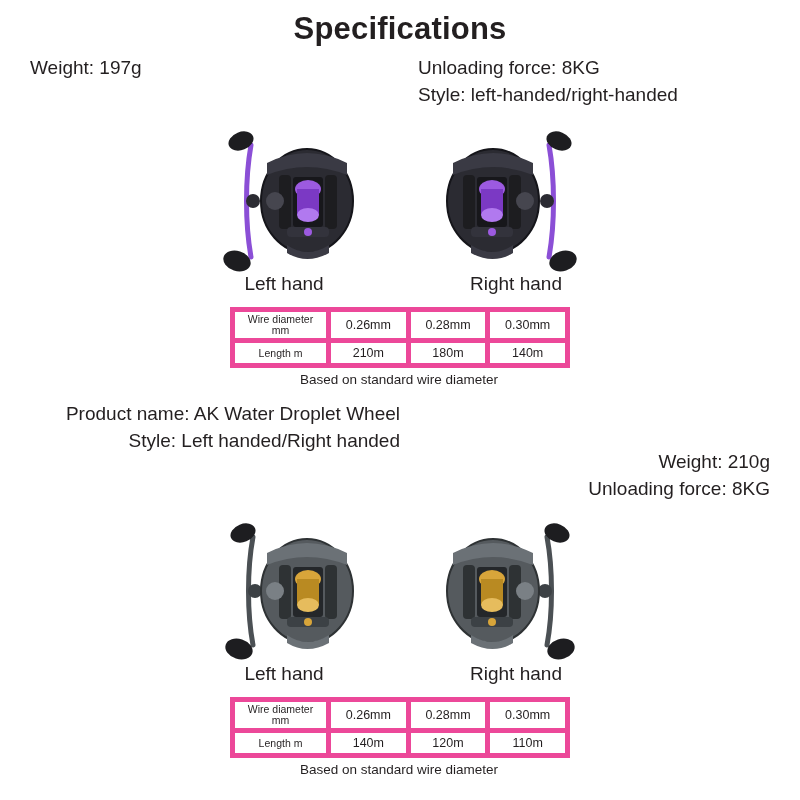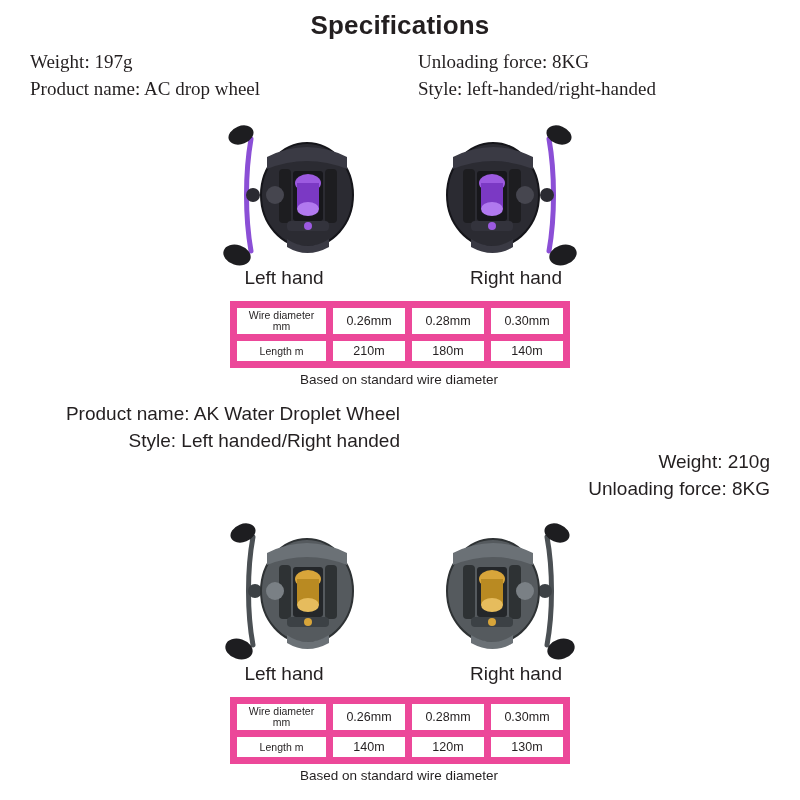--- a/index.html
+++ b/index.html
@@ -13,21 +13,21 @@
     color: #231f20;
     overflow: hidden;
   }
   .page {
     position: relative;
     width: 800px;
     height: 800px;
   }
   .title {
     text-align: center;
-    font-size: 26px;
+    font-size: 31px;
     font-weight: bold;
     letter-spacing: 0.2px;
     margin: 10px 0 0 0;
     line-height: 1.2;
   }
 
   
   .specs {
     display: flex;
     padding: 0 30px;
@@ -56,21 +56,21 @@
   
   .cap-wrap { display: flex; justify-content: center; }
   .cap-block { width: 340px; }
   table.cap {
     width: 100%;
     border-collapse: collapse;
     font-size: 12.5px;
     color: #231f20;
   }
   table.cap td {
-    border: 7px solid #ec4899;
+    border: 5px solid #ec4899;
     padding: 3px 2px;
     text-align: center;
     height: 22px;
   }
   table.cap td.rowhead {
     width: 96px;
     font-size: 10.5px;
     line-height: 1.05;
     padding: 2px 4px;
   }
@@ -81,24 +81,23 @@
     padding-right: 2px;
   }
 </style>
 </head>
 <body>
 
 <div class="page">
 
   <h1 class="title">Specifications</h1>
 
-  <div class="specs" style="margin-top:8px;font-family:Liberation Serif, serif;">
+  <div class="specs" style="margin-top:8px;">
     <div class="col left">
       <div class="spec-line">Weight: 197g</div>
-      <div class="spec-line">Product name: AC drop wheel</div>
     </div>
     <div class="col right">
       <div class="spec-line">Unloading force: 8KG</div>
       <div class="spec-line">Style: left-handed/right-handed</div>
     </div>
   </div>
 
   <div class="reels" style="margin-top:10px;">
 
     <div class="reel-unit">
@@ -254,21 +253,21 @@
           <tr>
             <td class="rowhead">Wire diameter mm</td>
             <td>0.26mm</td>
             <td>0.28mm</td>
             <td>0.30mm</td>
           </tr>
           <tr>
             <td class="rowhead">Length m</td>
             <td>140m</td>
             <td>120m</td>
-            <td>130m</td>
+            <td>110m</td>
           </tr>
         </tbody>
       </table>
       <div class="cap-note">Based on standard wire diameter</div>
     </div>
   </div>
 
 </div>
 
 </body></html>

